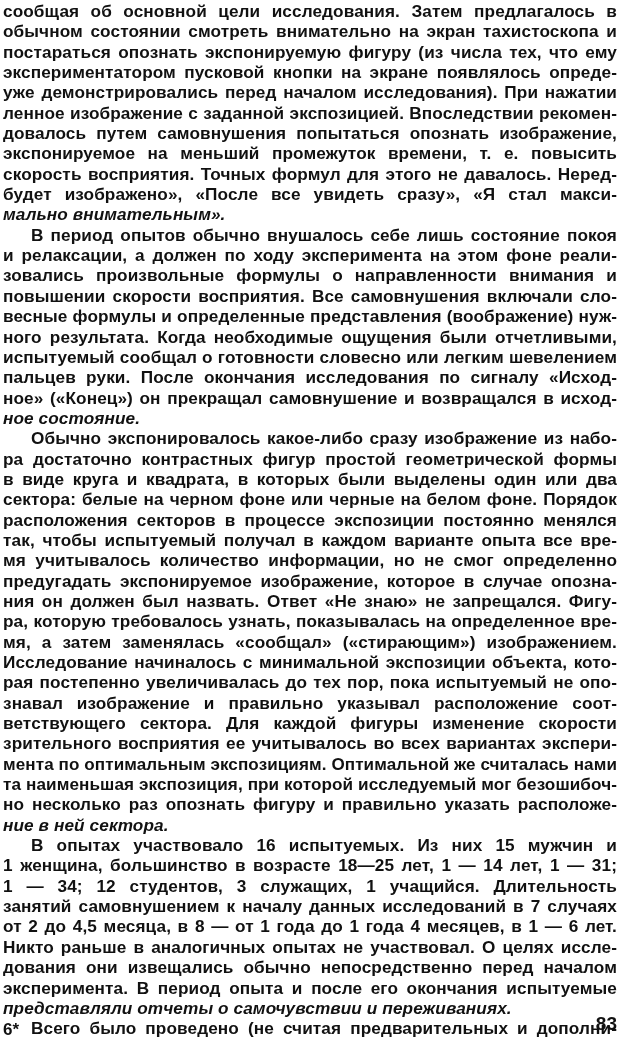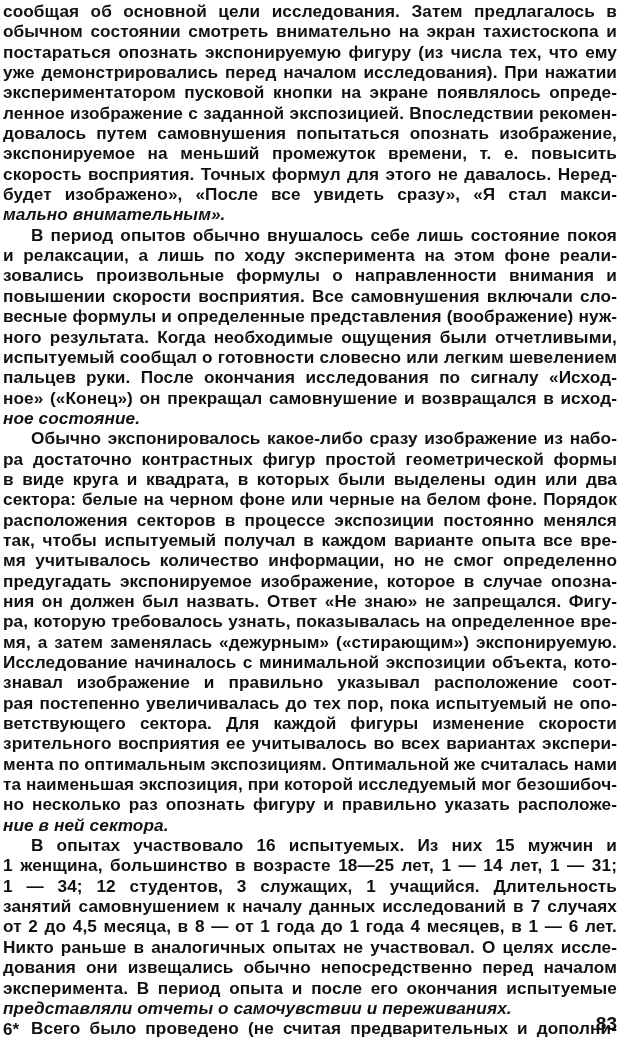--- a/index.html
+++ b/index.html
@@ -60,33 +60,33 @@
   }
 </style>
 </head>
 <body>
 
 <div class="page">
   <div class="para-block">
     <span class="line">сообщая об основной цели исследования. Затем предлагалось в</span>
     <span class="line">обычном состоянии смотреть внимательно на экран тахистоскопа и</span>
     <span class="line">постараться опознать экспонируемую фигуру (из числа тех, что ему</span>
+    <span class="line">экспериментатором пусковой кнопки на экране появлялось опреде-</span>
     <span class="line">уже демонстрировались перед началом исследования). При нажатии</span>
-    <span class="line">экспериментатором пусковой кнопки на экране появлялось опреде-</span>
     <span class="line">ленное изображение с заданной экспозицией. Впоследствии рекомен-</span>
     <span class="line">довалось путем самовнушения попытаться опознать изображение,</span>
     <span class="line">экспонируемое на меньший промежуток времени, т. е. повысить</span>
     <span class="line">скорость восприятия. Точных формул для этого не давалось. Неред-</span>
     <span class="line">будет изображено», «После все увидеть сразу», «Я стал макси-</span>
     <span class="line last">мально внимательным».</span>
   </div>
 
   <div class="para-block">
     <span class="line indent">В период опытов обычно внушалось себе лишь состояние покоя</span>
-    <span class="line">и релаксации, а лишь по ходу эксперимента на этом фоне реали-</span>
+    <span class="line">и релаксации, а должен по ходу эксперимента на этом фоне реали-</span>
     <span class="line">зовались произвольные формулы о направленности внимания и</span>
     <span class="line">повышении скорости восприятия. Все самовнушения включали сло-</span>
     <span class="line">весные формулы и определенные представления (воображение) нуж-</span>
     <span class="line">ного результата. Когда необходимые ощущения были отчетливыми,</span>
     <span class="line">испытуемый сообщал о готовности словесно или легким шевелением</span>
     <span class="line">пальцев руки. После окончания исследования по сигналу «Исход-</span>
     <span class="line">ное» («Конец») он прекращал самовнушение и возвращался в исход-</span>
     <span class="line last">ное состояние.</span>
   </div>
 
@@ -94,24 +94,24 @@
     <span class="line indent">Обычно экспонировалось какое-либо сразу изображение из набо-</span>
     <span class="line">ра достаточно контрастных фигур простой геометрической формы</span>
     <span class="line">в виде круга и квадрата, в которых были выделены один или два</span>
     <span class="line">сектора: белые на черном фоне или черные на белом фоне. Порядок</span>
     <span class="line">расположения секторов в процессе экспозиции постоянно менялся</span>
     <span class="line">так, чтобы испытуемый получал в каждом варианте опыта все вре-</span>
     <span class="line">мя учитывалось количество информации, но не смог определенно</span>
     <span class="line">предугадать экспонируемое изображение, которое в случае опозна-</span>
     <span class="line">ния он должен был назвать. Ответ «Не знаю» не запрещался. Фигу-</span>
     <span class="line">ра, которую требовалось узнать, показывалась на определенное вре-</span>
-    <span class="line">мя, а затем заменялась «дежурным» («стирающим») экспонируемую.</span>
+    <span class="line">мя, а затем заменялась «сообщал» («стирающим») изображением.</span>
     <span class="line">Исследование начиналось с минимальной экспозиции объекта, кото-</span>
+    <span class="line">рая постепенно увеличивалась до тех пор, пока испытуемый не опо-</span>
     <span class="line">знавал изображение и правильно указывал расположение соот-</span>
-    <span class="line">рая постепенно увеличивалась до тех пор, пока испытуемый не опо-</span>
     <span class="line">ветствующего сектора. Для каждой фигуры изменение скорости</span>
     <span class="line">зрительного восприятия ее учитывалось во всех вариантах экспери-</span>
     <span class="line" style="transform: scaleX(0.992023); width: 618.938px;">мента по оптимальным экспозициям. Оптимальной же считалась нами</span>
     <span class="line" style="transform: scaleX(0.995768); width: 616.609px;">та наименьшая экспозиция, при которой исследуемый мог безошибоч-</span>
     <span class="line">но несколько раз опознать фигуру и правильно указать расположе-</span>
     <span class="line last">ние в ней сектора.</span>
   </div>
 
   <div class="para-block">
     <span class="line indent">В опытах участвовало 16 испытуемых. Из них 15 мужчин и</span>

